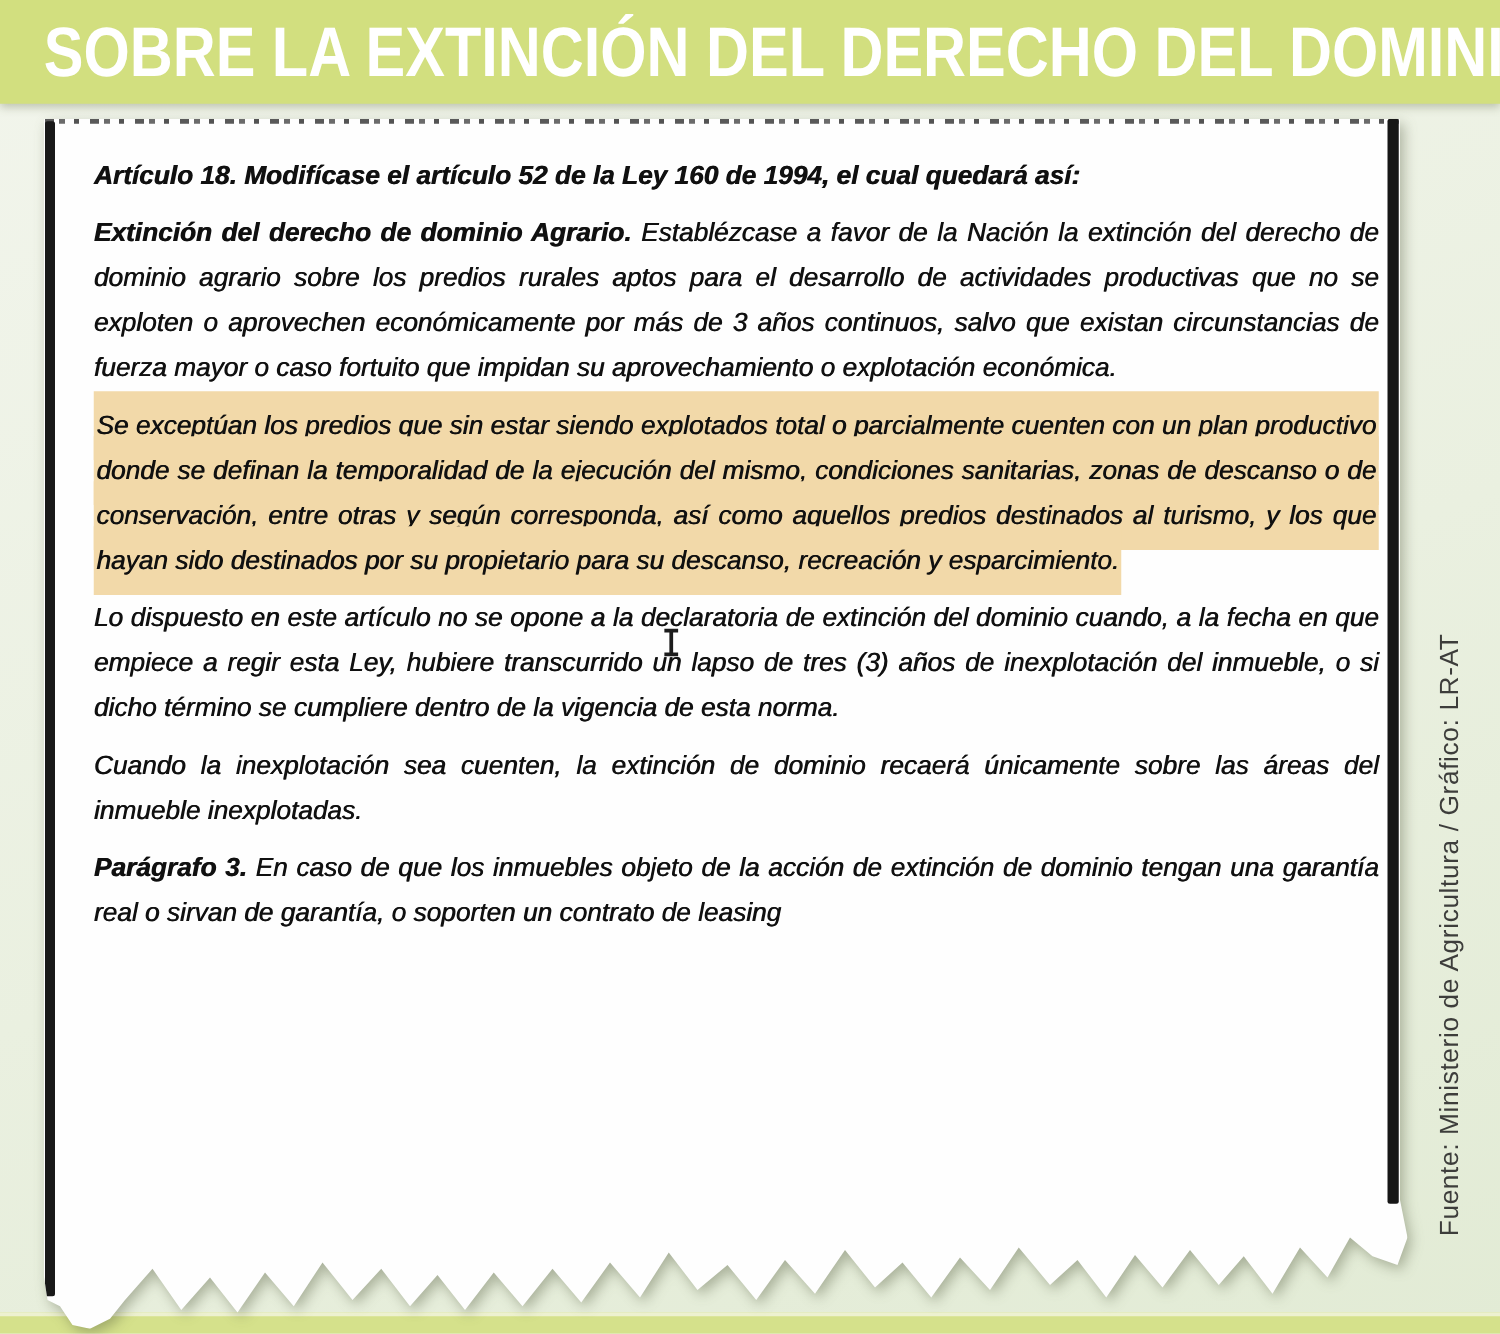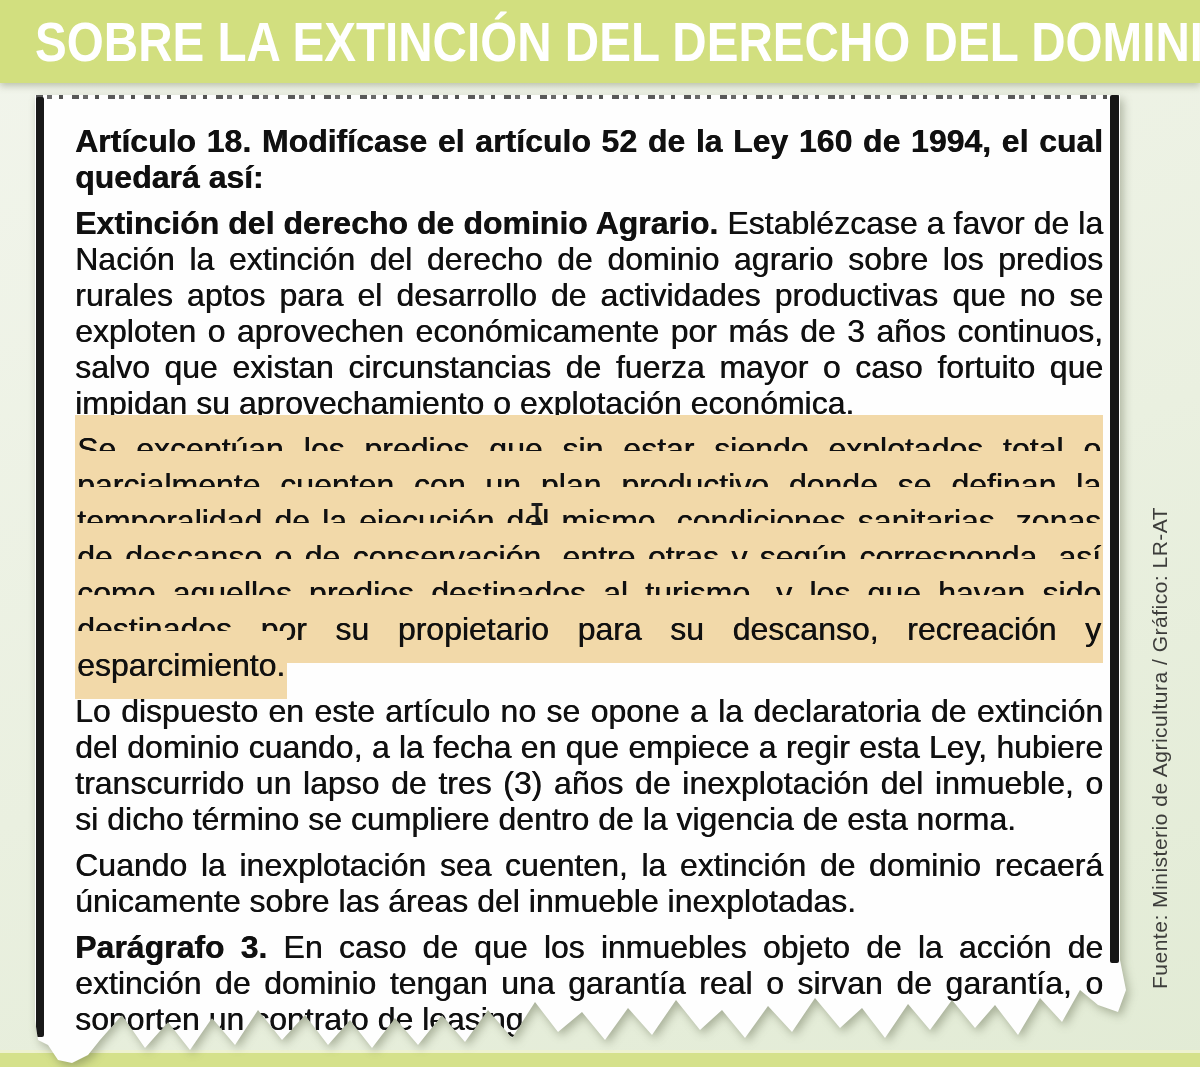--- a/index.html
+++ b/index.html
@@ -64,23 +64,24 @@
   .edge-left{position:absolute;left:36px;top:2px;width:8px;height:940px;background:#191919;border-radius:2px;}
   .edge-right{position:absolute;left:1110px;top:0;width:9px;height:868px;background:#161616;border-radius:2px;}
   .edge-top{
     position:absolute;left:36px;top:0;width:1083px;height:4px;opacity:.75;
     background:repeating-linear-gradient(90deg,#222 0 7px,transparent 7px 11px,#3a3a3a 11px 16px,transparent 16px 23px,#1b1b1b 23px 27px,transparent 27px 36px);
   }
 
   
   .doc-content{
     position:absolute;left:75px;top:28px;width:1028px;
-    font-size:32px;line-height:36px;color:#101010;
+    font-size:21px;line-height:36px;color:#101010;
     text-align:justify;
     text-shadow:.5px 0 0 #141414;
+    font-style:italic;
   }
   .para{margin:0 0 10px 0;}
   .para.bold{font-weight:700;}
   .para b{font-weight:700;}
   .hl{
     background:#f2d9a9;
     box-decoration-break:clone;-webkit-box-decoration-break:clone;
     padding:16px 2px;
   }
 

